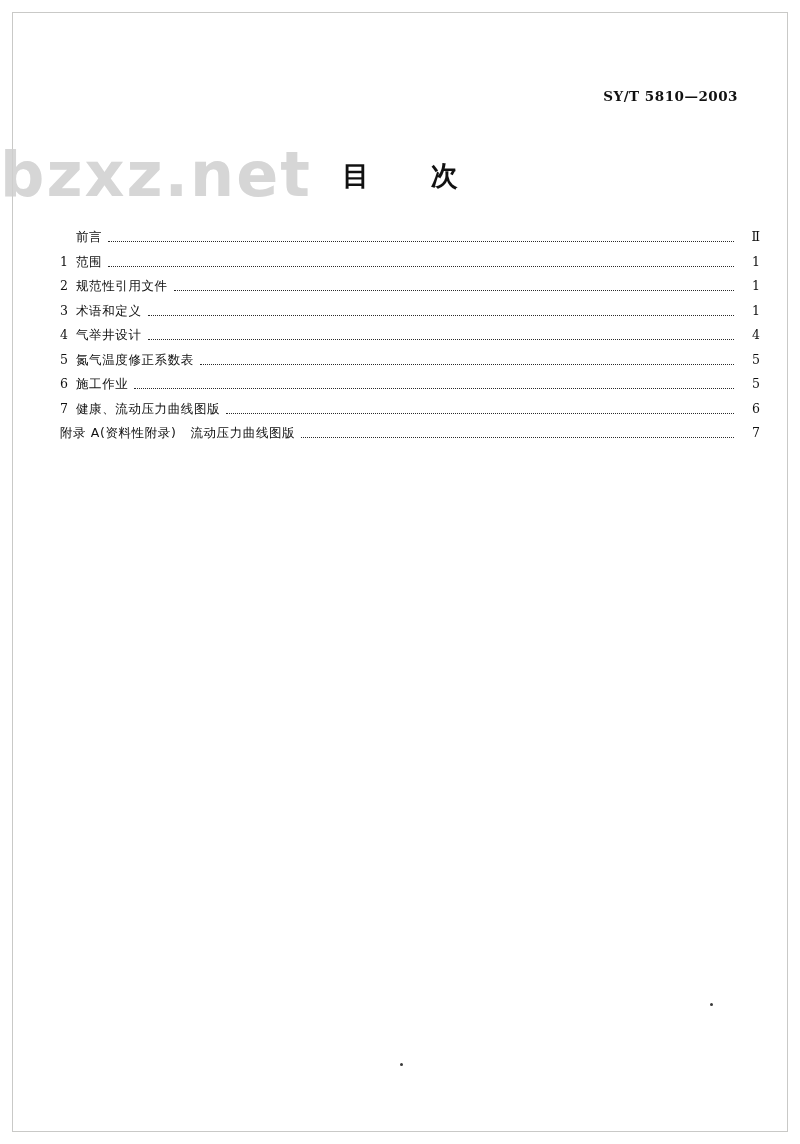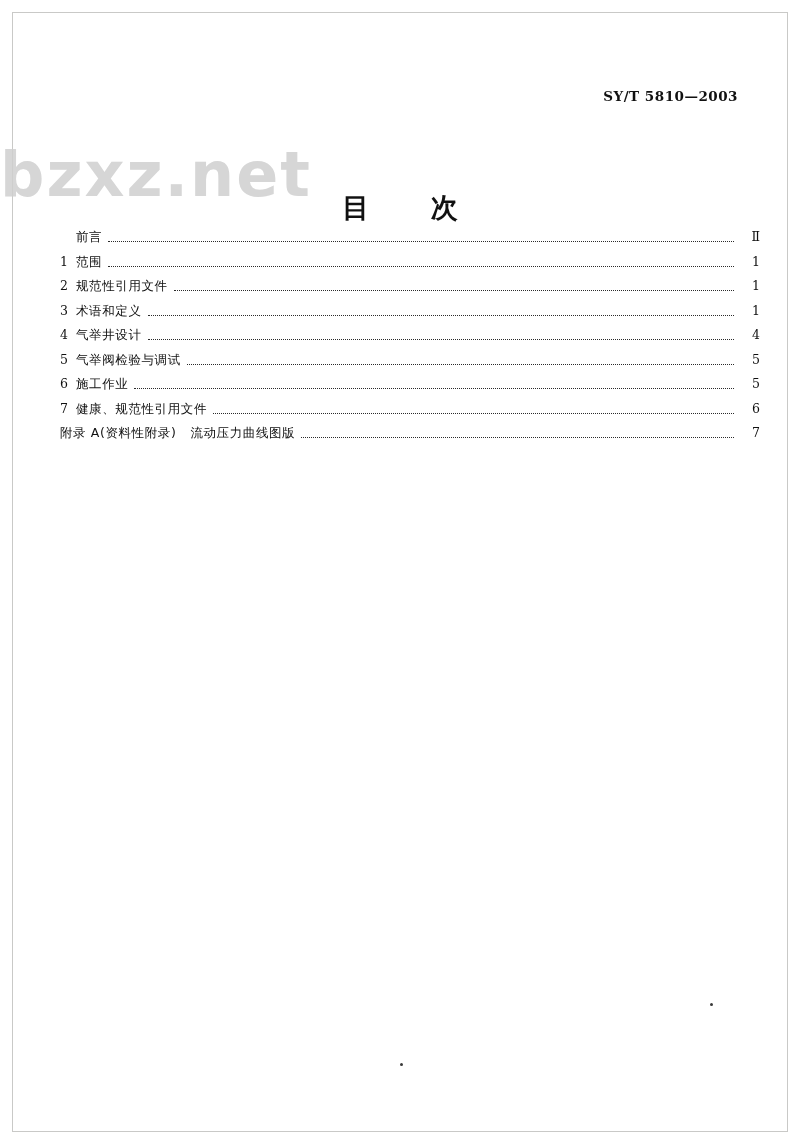--- a/index.html
+++ b/index.html
@@ -42,21 +42,20 @@
     top: 158px;
     left: 0;
     width: 100%;
     text-align: center;
     font-size: 27px;
     font-weight: bold;
     letter-spacing: 26px;
     text-indent: 26px;
     font-family: "DejaVu Sans", "Liberation Sans", sans-serif;
     color: #111;
-    margin-top: 32px;
   }
   .watermark {
     position: absolute;
     top: 138px;
     left: 0;
     width: 100%;
     text-align: left;
     font-size: 62px;
     font-weight: bold;
     letter-spacing: 2px;
@@ -166,35 +165,35 @@
 
     <div class="toc-row">
       <span class="toc-num">4</span>
       <span class="toc-label">气举井设计</span>
       <span class="toc-dots"></span>
       <span class="toc-page">4</span>
     </div>
 
     <div class="toc-row">
       <span class="toc-num">5</span>
-      <span class="toc-label">气举阀检验与调试</span>
+      <span class="toc-label">氮气温度修正系数表</span>
       <span class="toc-dots"></span>
       <span class="toc-page">5</span>
     </div>
 
     <div class="toc-row">
       <span class="toc-num">6</span>
       <span class="toc-label">施工作业</span>
       <span class="toc-dots"></span>
       <span class="toc-page">5</span>
     </div>
 
     <div class="toc-row">
       <span class="toc-num">7</span>
-      <span class="toc-label">健康、规范性引用文件</span>
+      <span class="toc-label">健康、流动压力曲线图版</span>
       <span class="toc-dots"></span>
       <span class="toc-page">6</span>
     </div>
 
     <div class="toc-row indent-annex">
       <span class="toc-num"></span>
       <span class="toc-label">附录 A(资料性附录)</span>
       <span class="toc-sub">流动压力曲线图版</span>
       <span class="toc-dots"></span>
       <span class="toc-page">7</span>

